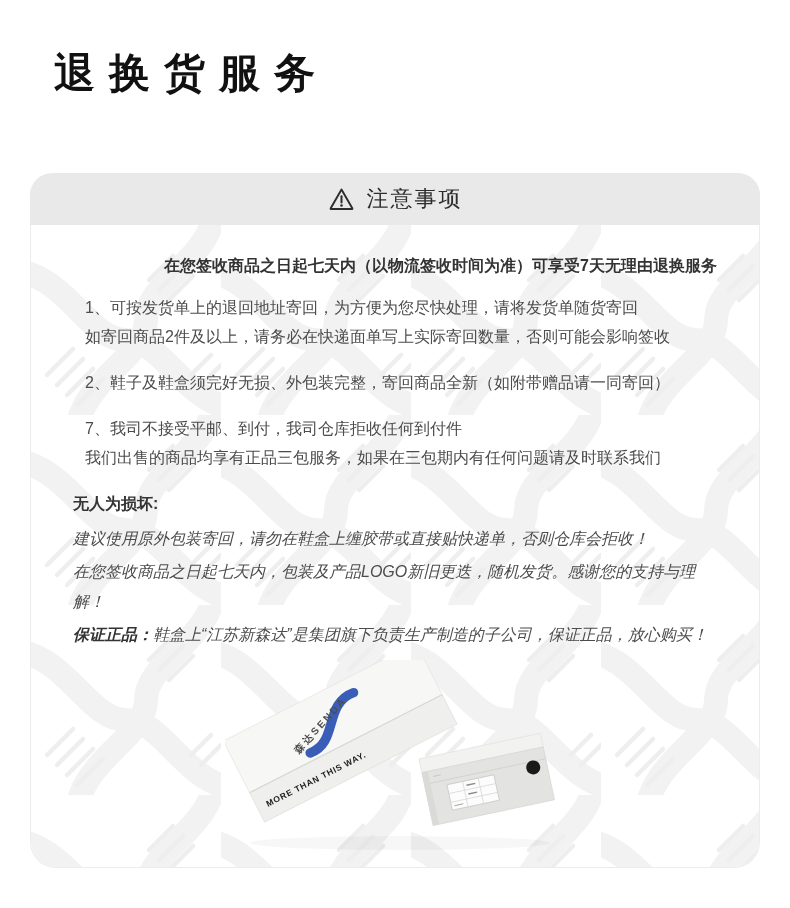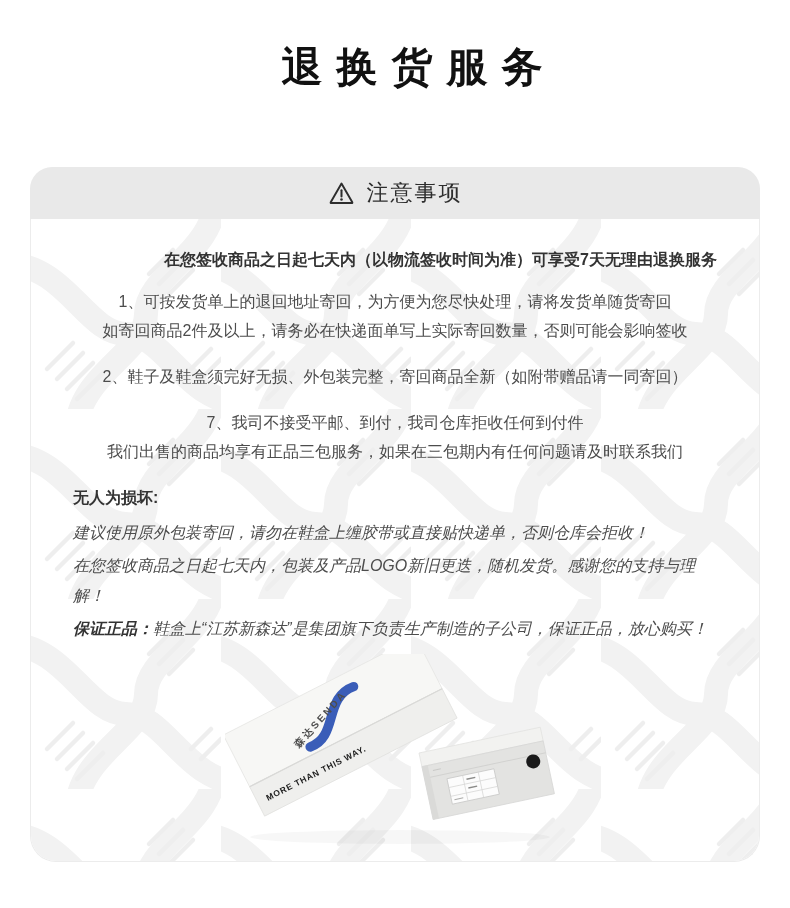--- a/index.html
+++ b/index.html
@@ -4,22 +4,22 @@
 <style>
   html,body{margin:0;padding:0;}
   body{
     width:790px;height:908px;background:#ffffff;
     font-family:"Liberation Sans","DejaVu Sans",sans-serif;
     -webkit-font-smoothing:antialiased;
   }
   .page{width:790px;height:908px;overflow:hidden;background:#ffffff;}
 
   .page-title{
-    margin:0;padding-top:42px;height:50px;line-height:50px;
-    text-align:center;font-size:41px;font-weight:600;color:#111111;
+    margin:6px;padding-top:42px;height:50px;line-height:50px;
+    text-align:left;font-size:41px;font-weight:600;color:#111111;
     letter-spacing:14px;text-indent:14px;padding-left:34px;
   }
 
   .notice-card{margin:75px 30px 0;width:730px;}
 
   .notice-header{
     height:52px;background:#e9e9e9;border-radius:22px 22px 0 0;
     display:flex;align-items:center;justify-content:center;gap:12px;
   }
   .notice-header-text{
@@ -33,21 +33,21 @@
     border-radius:0 0 26px 26px;
     box-sizing:border-box;height:643px;overflow:hidden;
   }
   .watermark{position:absolute;left:0;top:0;width:100%;height:100%;}
   .notice-content{position:relative;padding:24px 42px 0;}
 
   .intro{
     margin:2px 0 12px;line-height:30px;text-align:right;
     font-size:16px;font-weight:700;color:#333333;
   }
-  .para{margin:0 4px 17px;text-align:center;}
+  .para{margin:0 12px 17px;}
   .pline{display:block;line-height:29px;font-size:16px;color:#4c4c4c;}
   .label-line{margin:12px 0 5px;line-height:30px;font-size:16px;font-weight:700;color:#333333;}
   .rline{margin:0 0 3px;line-height:30px;font-size:16px;color:#4c4c4c;font-style:italic;}
   .rline b{color:#333333;}
 
   .boxes-figure{margin:10px auto 0;width:340px;height:200px;}
 </style>
 </head>
 <body>
 

